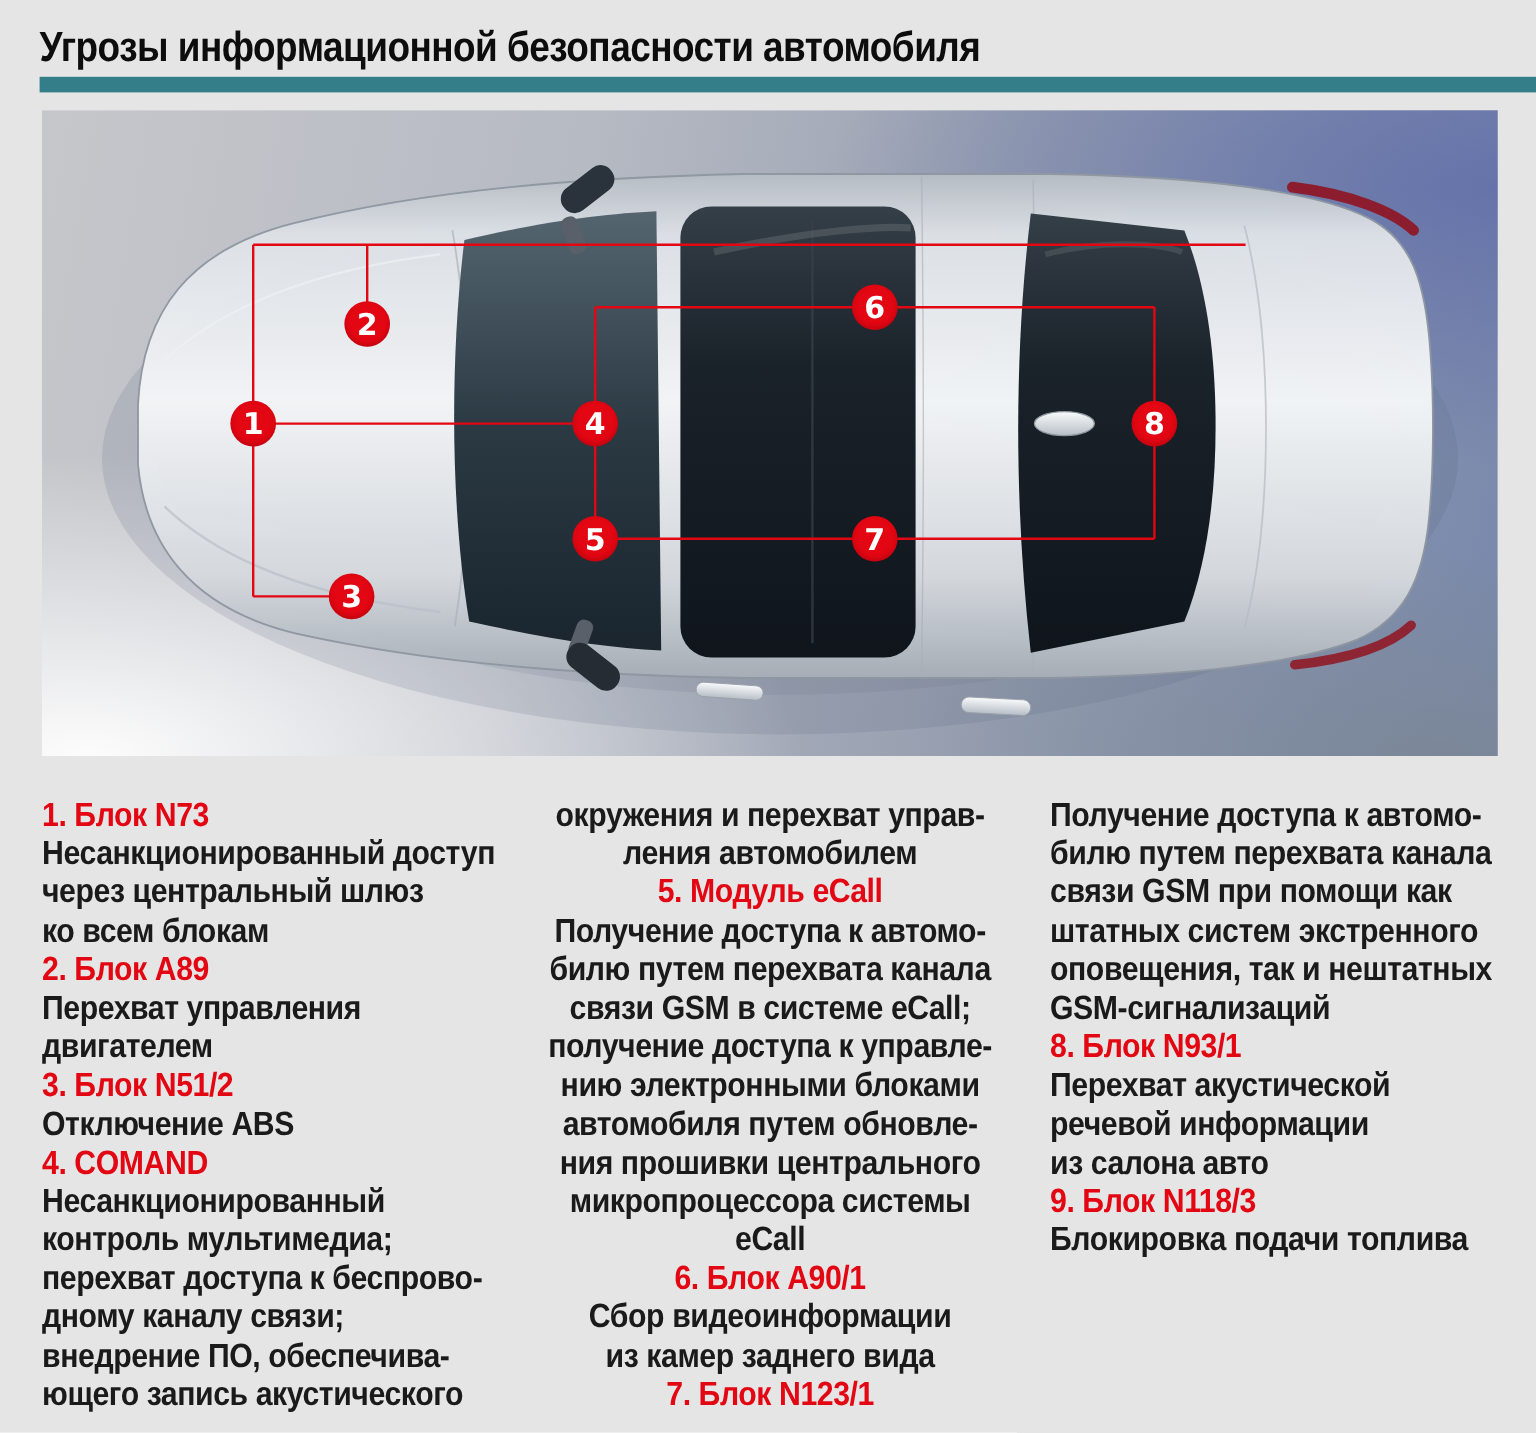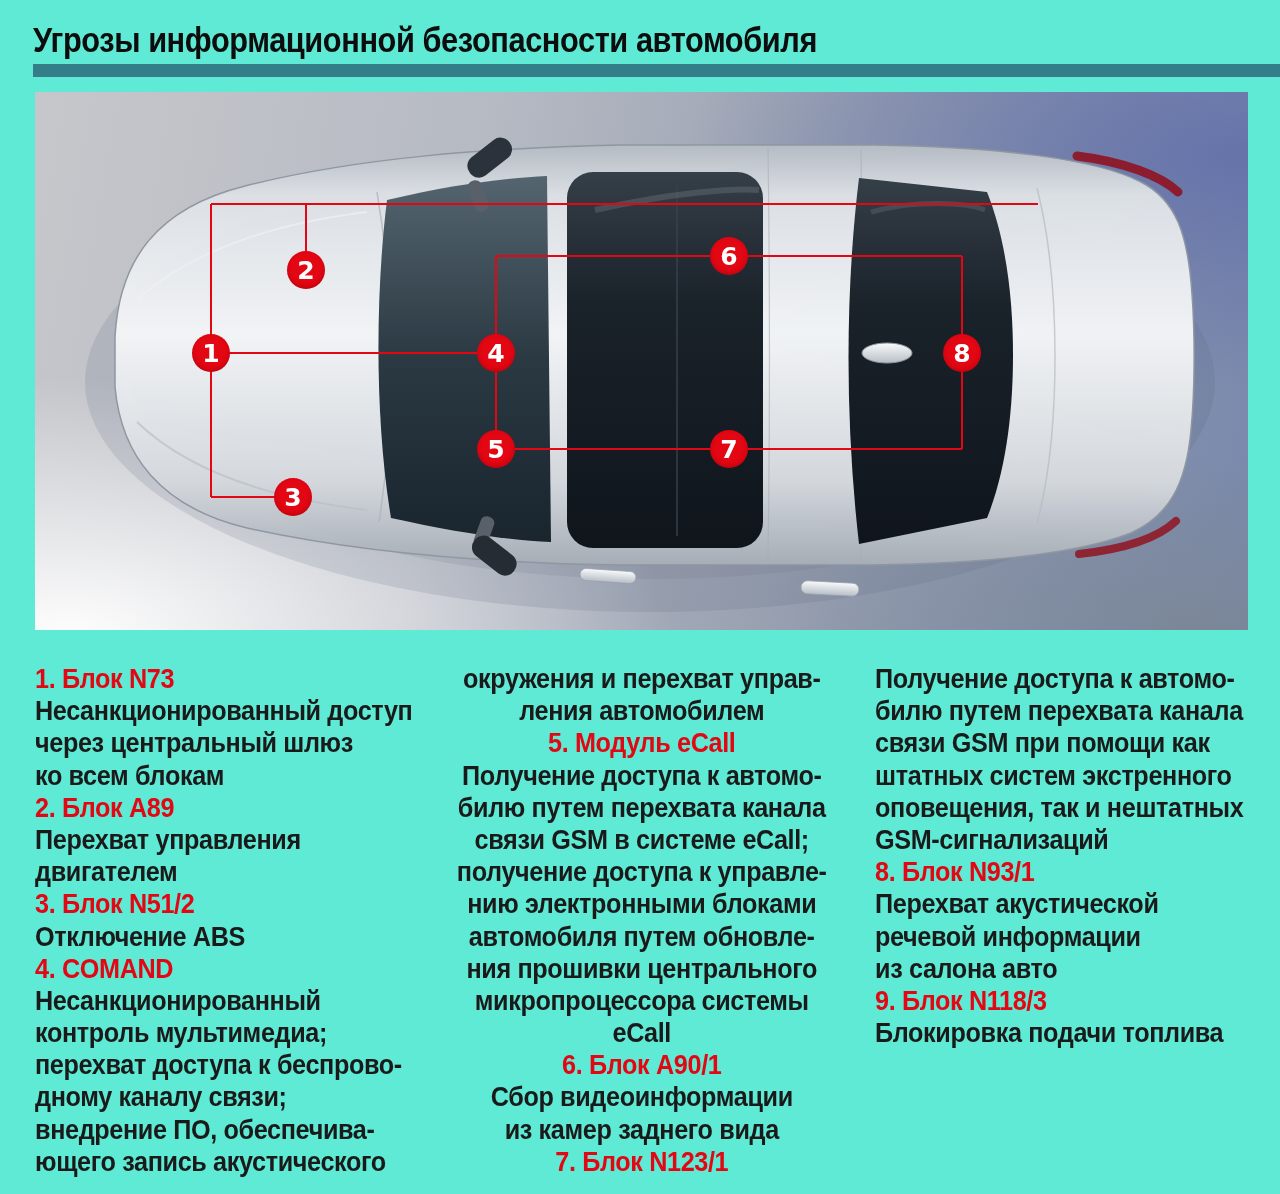--- a/index.html
+++ b/index.html
@@ -1,16 +1,16 @@
 <!DOCTYPE html>
 <html style="--red: #e30613; --teal: #347e89;"><head>
 <meta charset="utf-8">
 <style>
   html,body{margin:0;padding:0;background:#ffffff;}
-  .page{position:relative;width:1280px;height:1194px;background:#5eead4;overflow:hidden;
+  .page{position:relative;width:1280px;height:1194px;background:#e5e5e5;overflow:hidden;
         font-family:"Liberation Sans",sans-serif;}
   .title{position:absolute;left:33px;top:20px;margin:0;font-size:35px;font-weight:bold;
          color:#0d0d0d;white-space:nowrap;transform:scaleX(.88);transform-origin:0 50%;
          letter-spacing:-0.5px;}
   .rule{position:absolute;left:33px;right:0;top:64px;height:13px;background:var(--teal,#347e89);}
   .photo{position:absolute;left:35px;top:92px;width:1213px;height:538px;overflow:hidden;
     background:
       radial-gradient(90% 85% at 3% 100%, rgba(255,255,255,.96) 0%, rgba(255,255,255,0) 55%),
       radial-gradient(55% 50% at 96% 100%, rgba(123,135,149,.85) 0%, rgba(123,135,149,0) 65%),
       radial-gradient(75% 70% at 100% 12%, rgba(99,113,170,.92) 0%, rgba(99,113,170,0) 62%),

